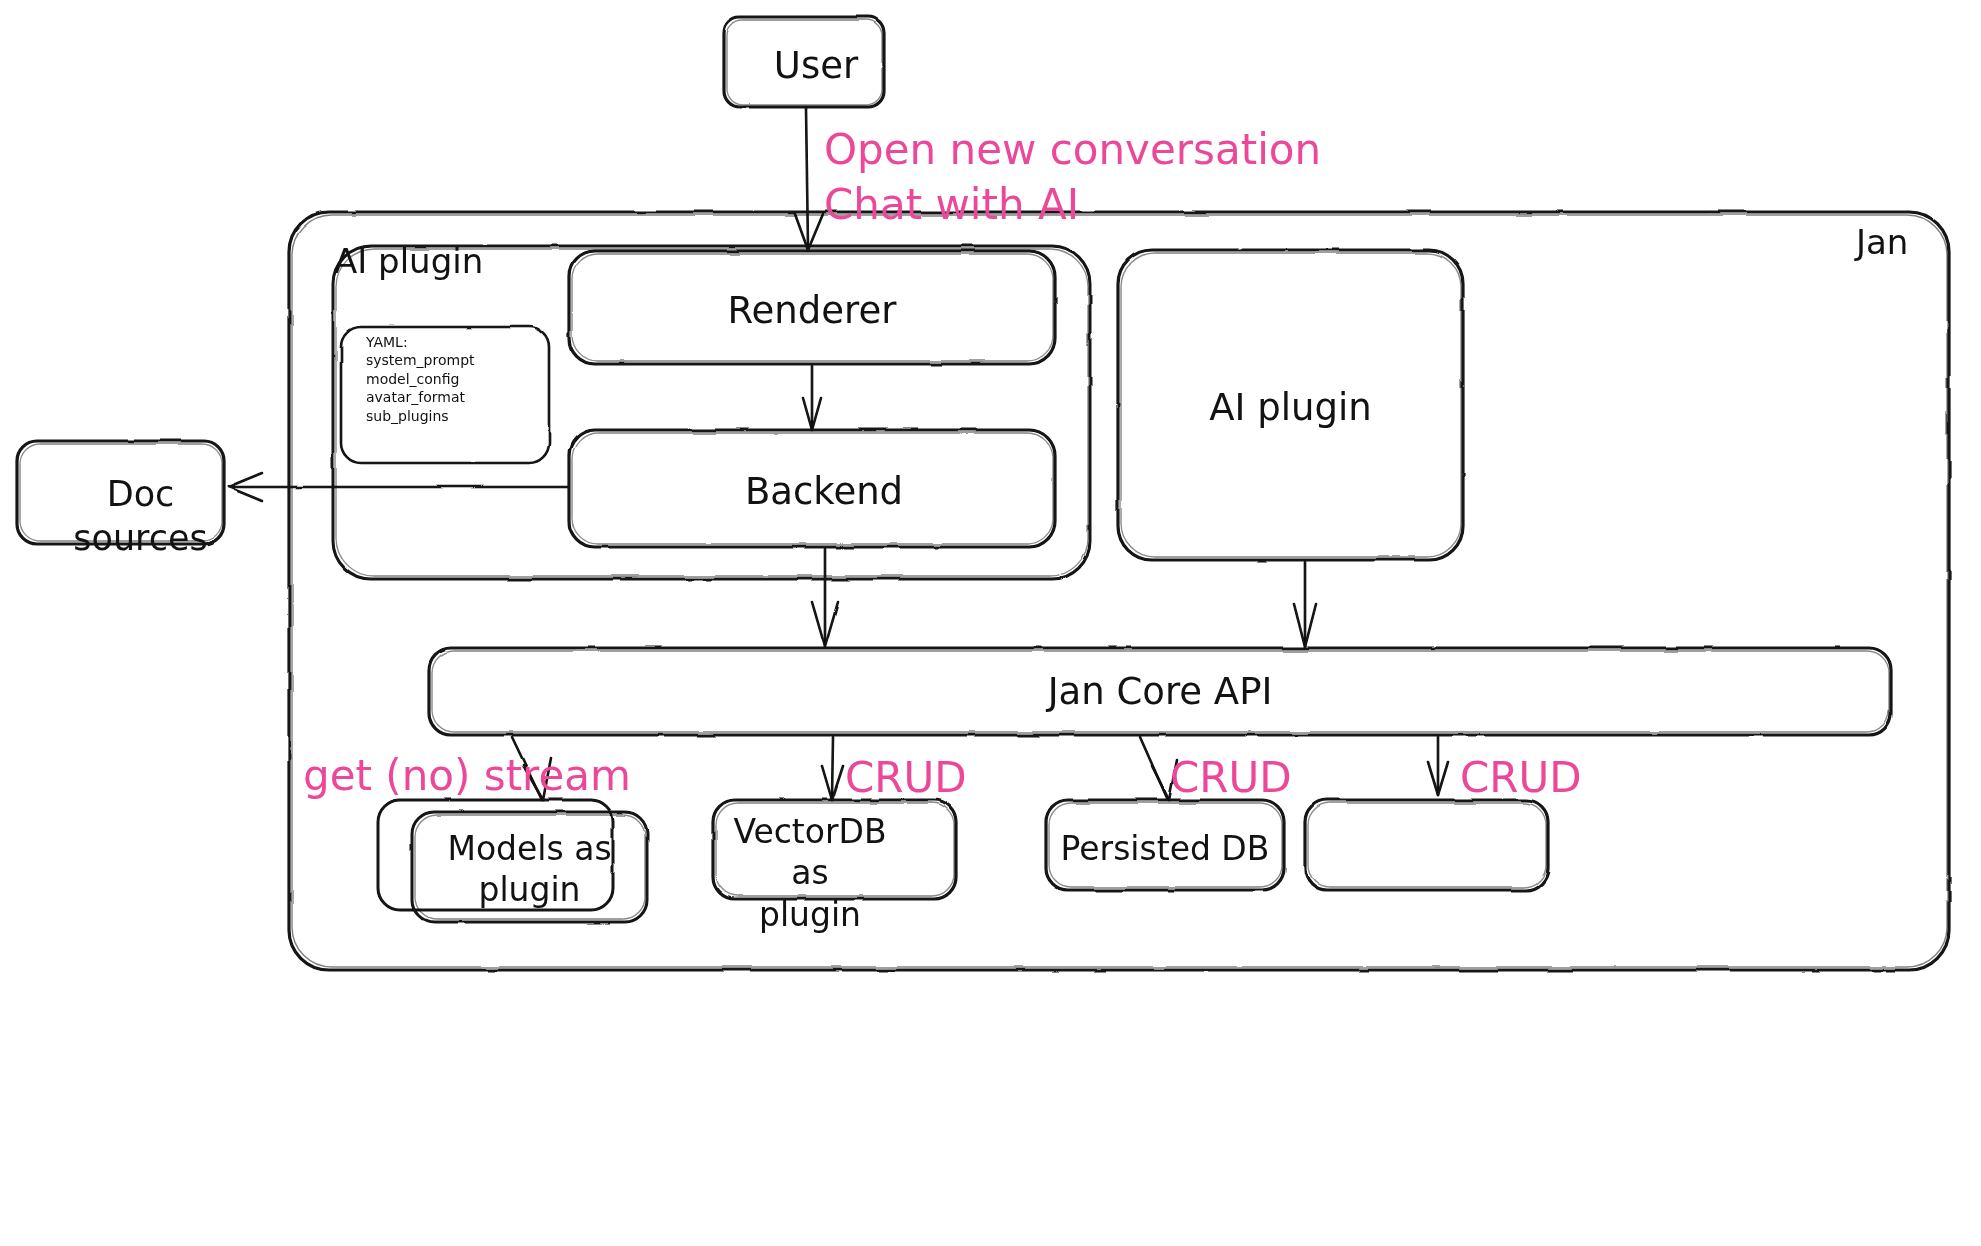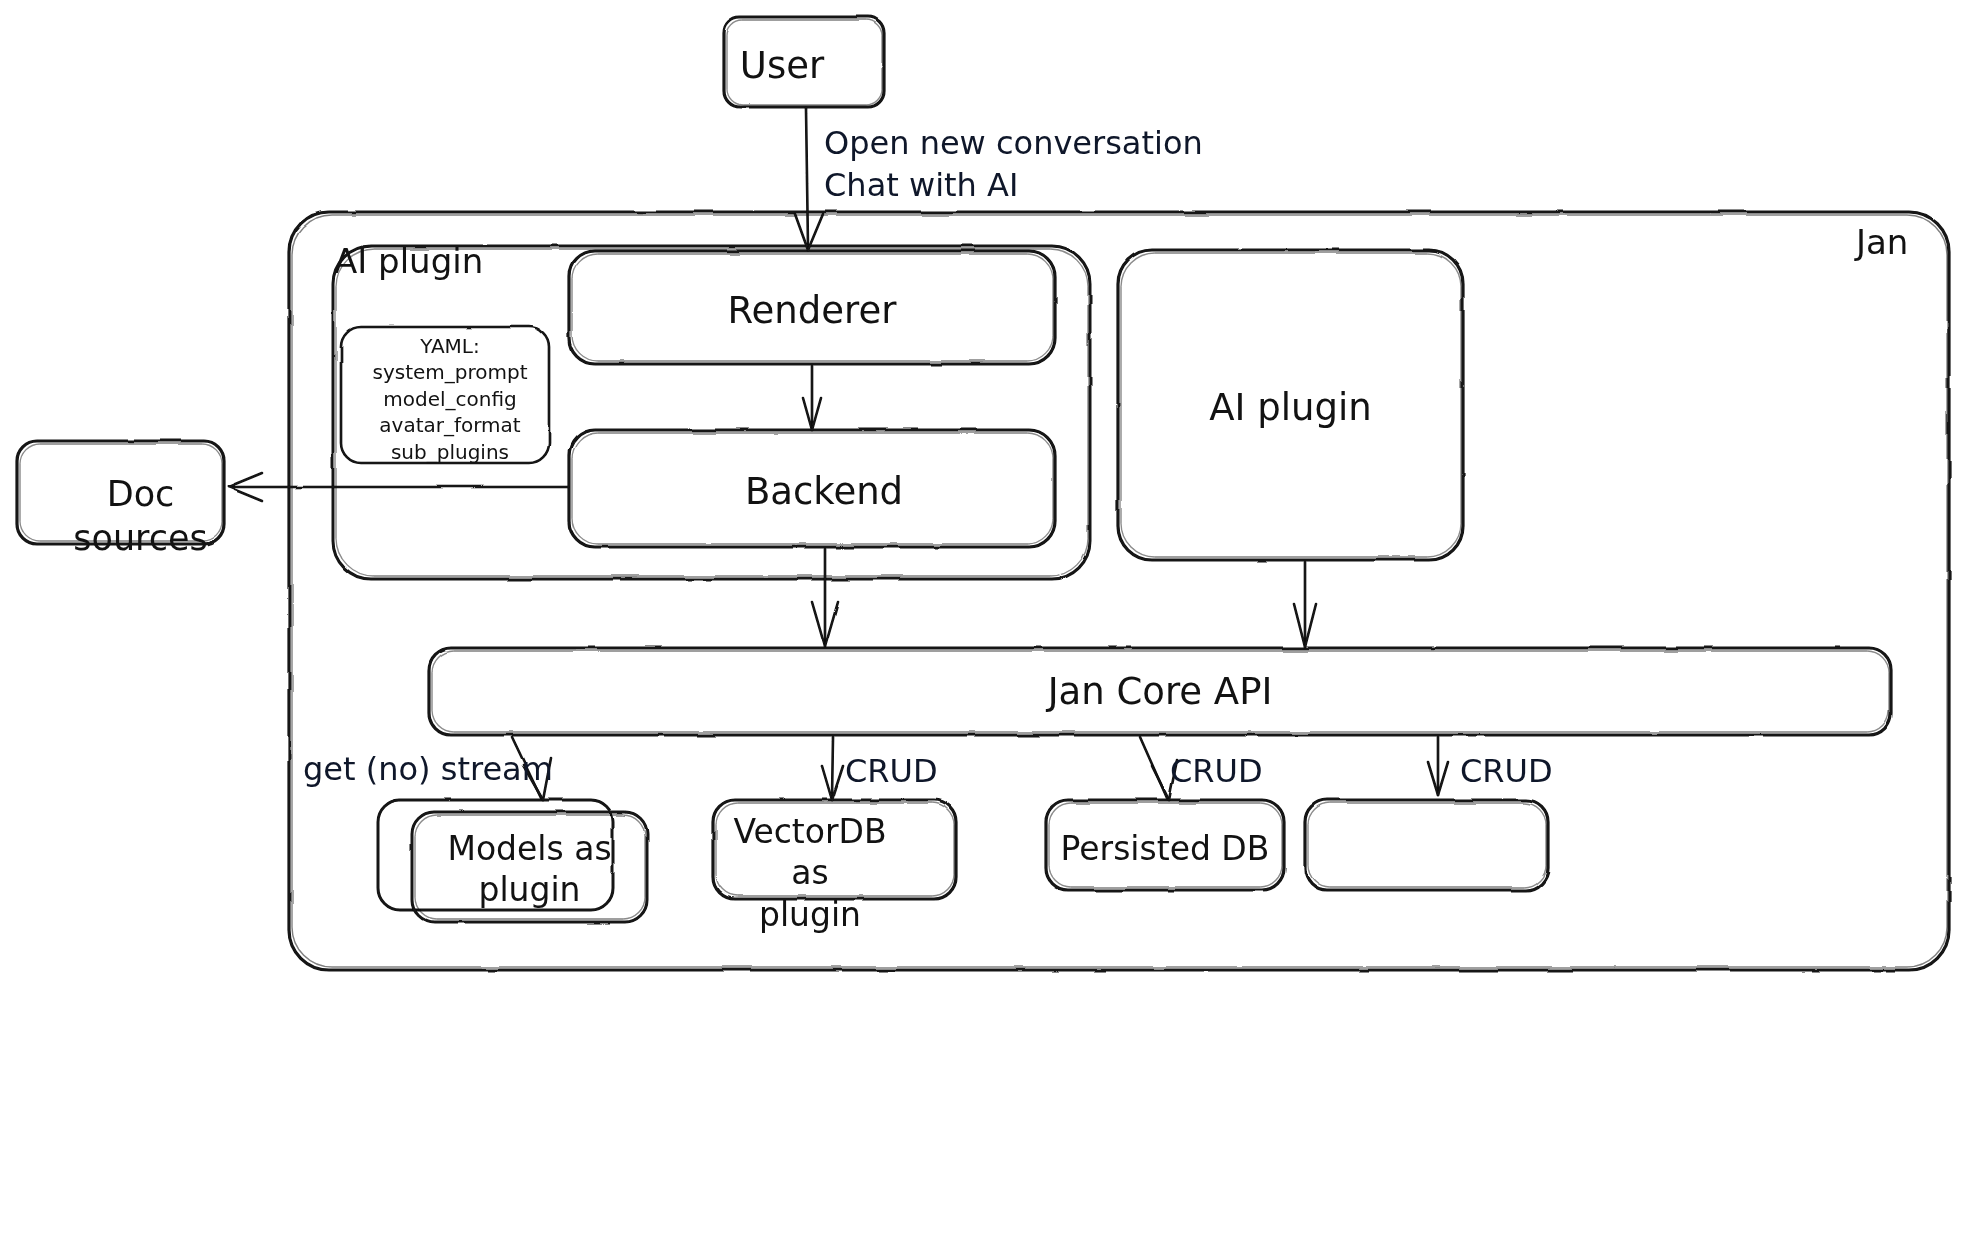--- a/index.html
+++ b/index.html
@@ -17,25 +17,25 @@
     color:#121212;
     font-family:"DejaVu Sans", sans-serif;
     text-align:center;
     line-height:1.25;
     white-space:pre-line;
     user-select:none;
   }
   .lbl-xl{font-size:37px;}
   .lbl-lg{font-size:35px;padding-left:20px;}
   .lbl-md{font-size:33px;}
-  .lbl-xs{font-size:20px;text-align:center;line-height:1.32;}
+  .lbl-xs{font-size:14px;text-align:left;line-height:1.32;margin-left:12px;}
   .edge-label{
     position:absolute;
-    color:#0f172a;
-    font-size:32px;
+    color:#ec4899;
+    font-size:42px;
     font-family:"DejaVu Sans", sans-serif;
     white-space:pre-line;
     line-height:1.32;
     text-align:left;
     user-select:none;
   }
   .grp-label{
     position:absolute;
     color:#121212;
     font-size:34px;
@@ -185,21 +185,21 @@
         <path d="M 1448 762 L 1438 795"></path>
       </g>
 
     </g>
   </svg>
 
   <div class="grp-label" style="left:1856px; top:222px;">Jan</div>
 
   <div class="grp-label" style="left:334px; top:241px;">AI plugin</div>
 
-  <div class="node-label lbl-xl" style="left:702px; top:43px; width:160px;">User</div>
+  <div class="node-label lbl-xl" style="left:736px; top:43px; width:160px;">User</div>
 
   <div class="node-label lbl-xl" style="left:569px; top:288px; width:486px;">Renderer</div>
 
   <div class="node-label lbl-xl" style="left:569px; top:469px; width:486px;padding-left:12px;">Backend</div>
 
   <div class="node-label lbl-xs" style="left:354px; top:333px; width:192px;">YAML:
 system_prompt
 model_config
 avatar_format
 sub_plugins</div>

